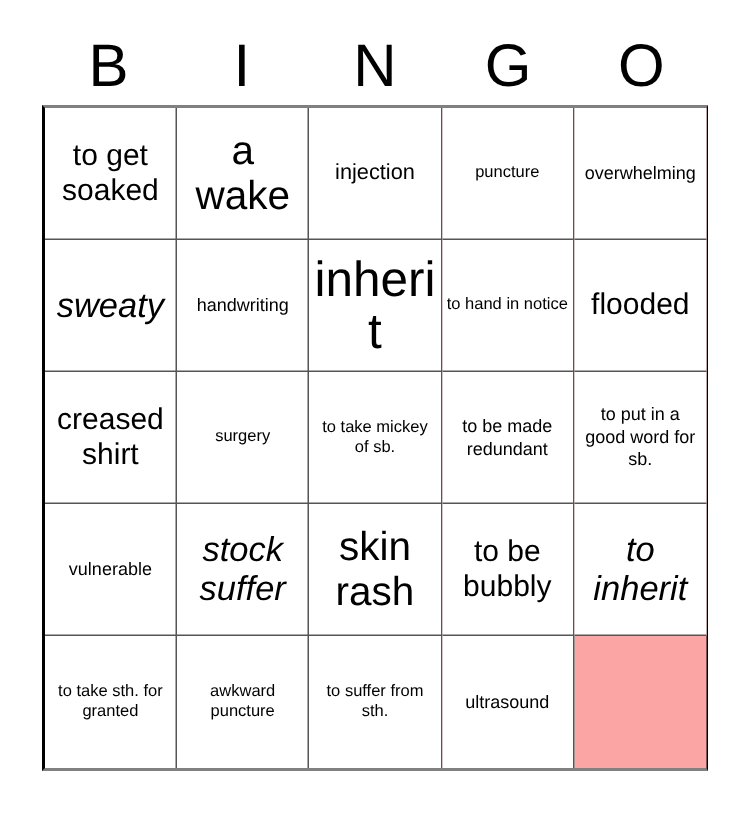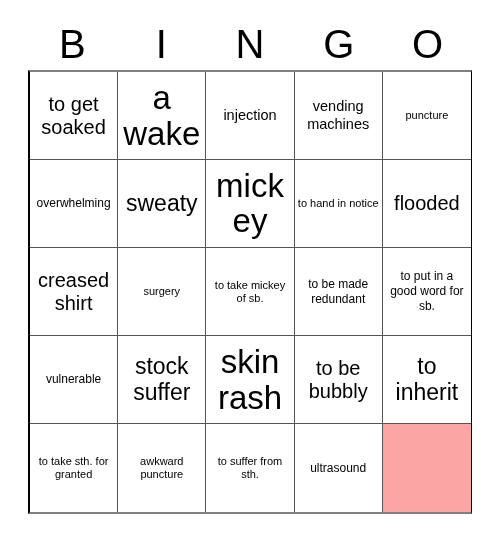--- a/index.html
+++ b/index.html
@@ -79,22 +79,22 @@
     line-height: 1.08;
     word-wrap: break-word;
     color: #000000;
   }
   
   .fs-xxs .cell-text { font-size: 12px; line-height: 1.25; text-align: center; }
   .fs-xs  .cell-text { font-size: 12px;   line-height: 1.25; }
   .fs-s   .cell-text { font-size: 14.5px; line-height: 1.2; }
   .fs-m   .cell-text { font-size: 11px;   line-height: 1.18; text-align: center; }
   .fs-l   .cell-text { font-size: 20px;   line-height: 1.14; }
-  .fs-xl  .cell-text { font-size: 23px;   line-height: 1.1; }
-  .fs-xxl .cell-text { font-size: 33px;   line-height: 1.08; }
+  .fs-xl  .cell-text { font-size: 23px;   line-height: 1.1; font-style: italic; }
+  .fs-xxl .cell-text { font-size: 27px;   line-height: 1.08; }
   .fs-huge .cell-text { font-size: 33px;  line-height: 1.05; }
 </style>
 </head>
 <body>
 
 <div id="card">
 
   <div id="header">
     <div class="header-cell">B</div>
     <div class="header-cell">I</div>
@@ -106,35 +106,35 @@
   <div id="grid">
     <div class="cell fs-l">
         <span class="cell-text">to get soaked</span>
       </div>
     <div class="cell fs-xxl">
         <span class="cell-text">a wake</span>
       </div>
     <div class="cell fs-s">
         <span class="cell-text">injection</span>
       </div>
-    <div class="cell fs-s">
-        <span class="cell-text">vending machines</span>
-      </div>
     <div class="cell fs-m">
         <span class="cell-text">puncture</span>
       </div>
 
     <div class="cell fs-xxs">
         <span class="cell-text">overwhelming</span>
       </div>
     <div class="cell fs-xl">
         <span class="cell-text">sweaty</span>
       </div>
+    <div class="cell fs-xs">
+        <span class="cell-text">handwriting</span>
+      </div>
     <div class="cell fs-huge">
-        <span class="cell-text">mickey</span>
+        <span class="cell-text">inherit</span>
       </div>
     <div class="cell fs-m">
         <span class="cell-text">to hand in notice</span>
       </div>
 
     <div class="cell fs-l">
         <span class="cell-text">flooded</span>
       </div>
     <div class="cell fs-l">
         <span class="cell-text">creased shirt</span>

